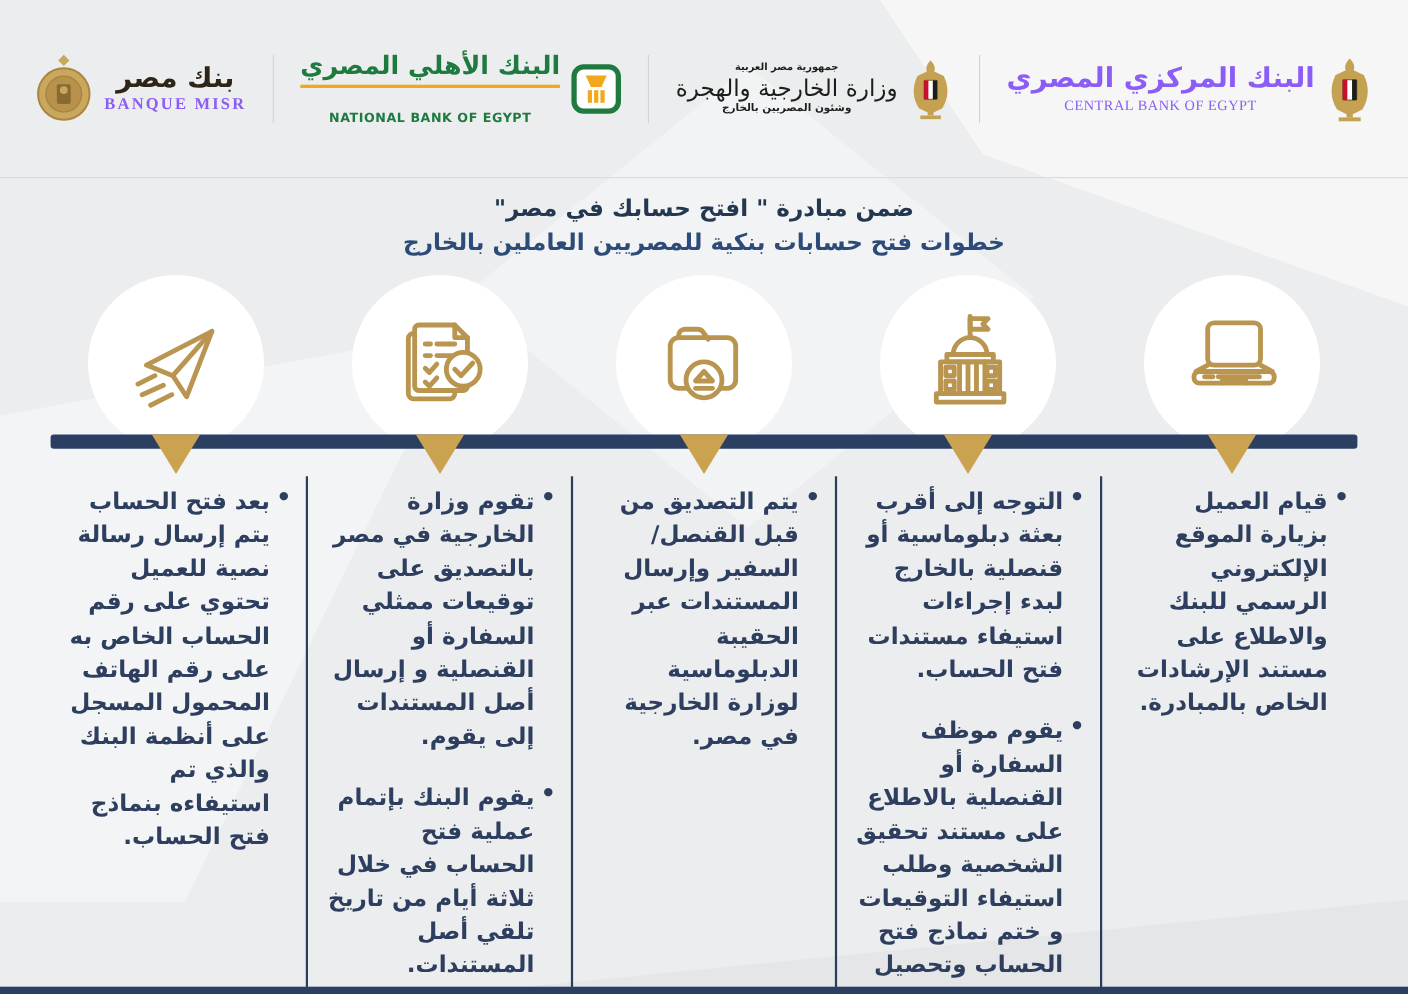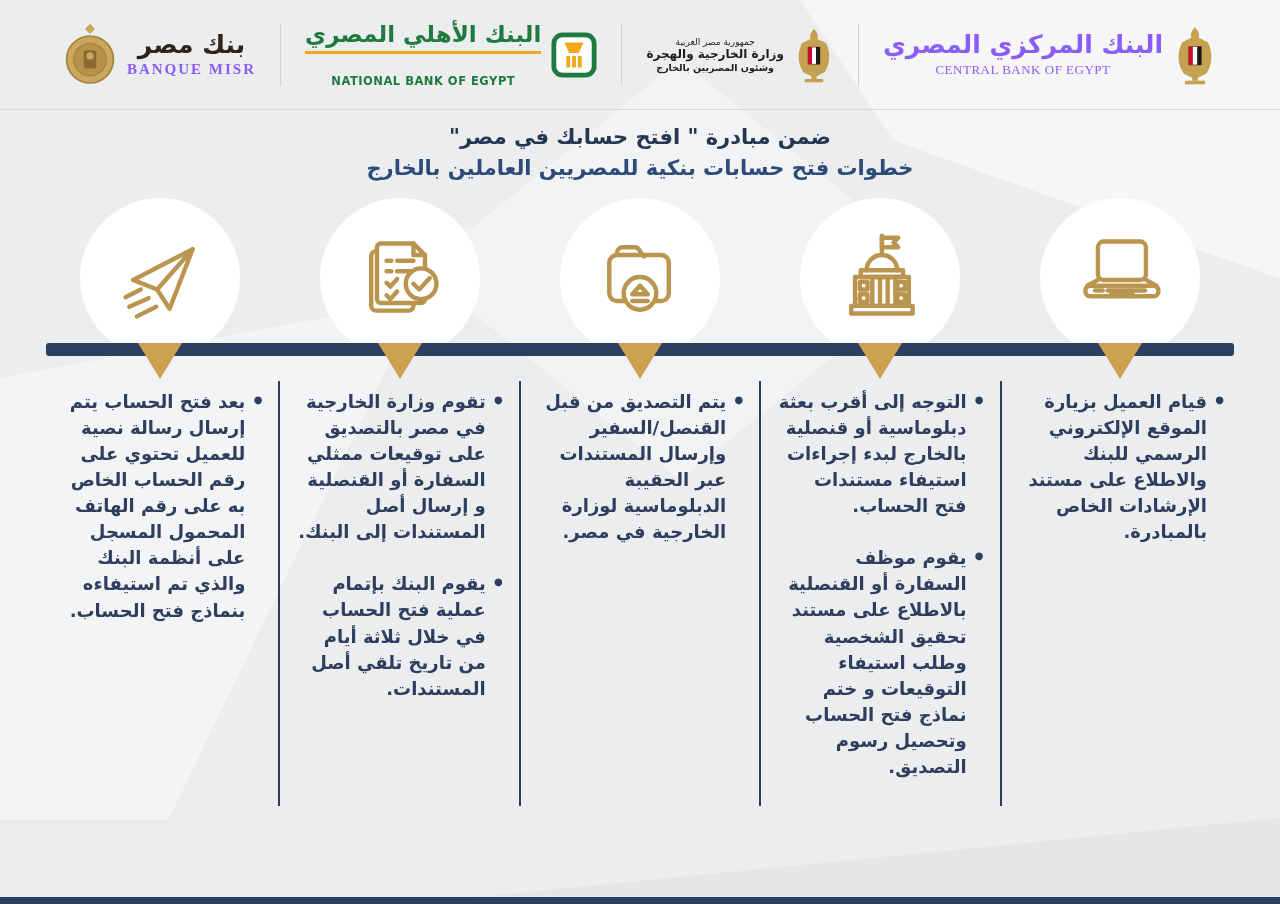--- a/index.html
+++ b/index.html
@@ -18,35 +18,35 @@
           clip-path:polygon(0 20%,100% 0,55% 100%,0 100%); }
   .bg-3 { bottom:-40px; left:0; width:100%; height:180px;
           background:rgba(219,221,224,0.45);
           clip-path:polygon(0 100%,100% 30%,100% 100%); }
   .bg-4 { top:60px; left:420px; width:520px; height:420px;
           background:rgba(255,255,255,0.35);
           clip-path:polygon(50% 0,100% 50%,50% 100%,0 50%); }
 
   
   .hdr {
-    position:relative; height:110px; display:flex; align-items:center;
+    position:relative; height:162px; display:flex; align-items:center;
     justify-content:center; gap:24px; border-bottom:1px solid #d9dadc; z-index:2;
   }
   .vdiv { width:1px; height:62px; background:#d1d2d5; }
   .logo { display:flex; align-items:center; gap:10px; }
   .bm-text { text-align:center; }
   .bm-ar { font-size:25px; font-weight:bold; color:#2e2418; line-height:1.1; }
   .bm-en { font-size:15px; font-weight:bold; color:#8b5cf6; letter-spacing:2px; margin-top:2px;font-family:Liberation Serif, serif; }
   .nbe-text { text-align:center; }
   .nbe-ar { font-size:23px; font-weight:bold; color:#1e7a3f; line-height:1.15;text-align:center; }
   .nbe-en { font-size:11.5px; font-weight:bold; color:#1e7a3f; letter-spacing:0.5px;
             border-top:3px solid #f2a81d; padding-top:20px; margin-top:3px; }
   .mofa-text { text-align:center; color:#1d1d1b; }
-  .mofa-l1 { font-size:9px; font-weight:normal; letter-spacing:1px; }
-  .mofa-l2 { font-size:12px; font-weight:bold; line-height:1.25; }
+  .mofa-l1 { font-size:9px; font-weight:bold; letter-spacing:1px; }
+  .mofa-l2 { font-size:21px; font-weight:normal; line-height:1.25; }
   .mofa-l3 { font-size:9.5px; font-weight:bold; letter-spacing:1px; }
   .cbe-text { text-align:center; color:#8b5cf6; }
   .cbe-ar { font-size:25px; font-weight:bold; line-height:1.1; }
   .cbe-en { font-family:"Liberation Serif", serif; font-size:13px; letter-spacing:0.5px; margin-top:3px; }
 
   
   .titles { position:relative; text-align:center; margin-top:13px; z-index:2; }
   .subtitle { font-size:21px; font-weight:bold; color:#243751; line-height:1.4; }
   .main-title { font-size:21px; font-weight:bold; color:#2d4b78; line-height:1.4; margin-top:2px; }
 
@@ -67,21 +67,21 @@
     width:0; height:0; z-index:3;
     border-left:22px solid transparent; border-right:22px solid transparent;
     border-top:36px solid #cba350;
   }
   .text-row { display:flex; margin-top:17px; min-height:345px; }
   .text-col { flex:1; padding:8px 16px 0; text-align:right; }
   .text-col:not(:first-child) { border-left:none; border-right:2.5px solid #2b3c5c; }
   .text-col:first-child { border-right:none; }
   .bullet {
     position:relative; padding-right:17px; margin-bottom:26px;
-    font-size:18px; font-weight:bold; color:#2d3e5f; line-height:1.45;
+    font-size:21px; font-weight:bold; color:#2d3e5f; line-height:1.45;
   }
   .bullet::before { content:"●"; position:absolute; right:0; top:4px; font-size:10px; color:#2d3e5f; }
   .bottom-bar { position:absolute; left:0; right:0; bottom:0; height:7px; background:#2b3f62; z-index:3; }
 
   .gold-icon { stroke:#b9954f; fill:none; stroke-width:4.6; stroke-linecap:round; stroke-linejoin:round; }
 </style>
 </head>
 <body>
 
 <div class="page">
@@ -253,21 +253,21 @@
         <p class="bullet">قيام العميل بزيارة الموقع الإلكتروني الرسمي للبنك والاطلاع على مستند الإرشادات الخاص بالمبادرة.</p>
       </div>
       <div class="text-col">
         <p class="bullet">التوجه إلى أقرب بعثة دبلوماسية أو قنصلية بالخارج لبدء إجراءات استيفاء مستندات فتح الحساب.</p>
         <p class="bullet">يقوم موظف السفارة أو القنصلية بالاطلاع على مستند تحقيق الشخصية وطلب استيفاء التوقيعات و ختم نماذج فتح الحساب وتحصيل رسوم التصديق.</p>
       </div>
       <div class="text-col">
         <p class="bullet">يتم التصديق من قبل القنصل/السفير وإرسال المستندات عبر الحقيبة الدبلوماسية لوزارة الخارجية في مصر.</p>
       </div>
       <div class="text-col">
-        <p class="bullet">تقوم وزارة الخارجية في مصر بالتصديق على توقيعات ممثلي السفارة أو القنصلية و إرسال أصل المستندات إلى البنك.</p>
+        <p class="bullet">تقوم وزارة الخارجية في مصر بالتصديق على توقيعات ممثلي السفارة أو القنصلية و إرسال أصل المستندات إلى يقوم.</p>
         <p class="bullet">يقوم البنك بإتمام عملية فتح الحساب في خلال ثلاثة أيام من تاريخ تلقي أصل المستندات.</p>
       </div>
       <div class="text-col">
         <p class="bullet">بعد فتح الحساب يتم إرسال رسالة نصية للعميل تحتوي على رقم الحساب الخاص به على رقم الهاتف المحمول المسجل على أنظمة البنك والذي تم استيفاءه بنماذج فتح الحساب.</p>
       </div>
     </div>
   </section>
 
   <div class="bottom-bar"></div>
 </div>

